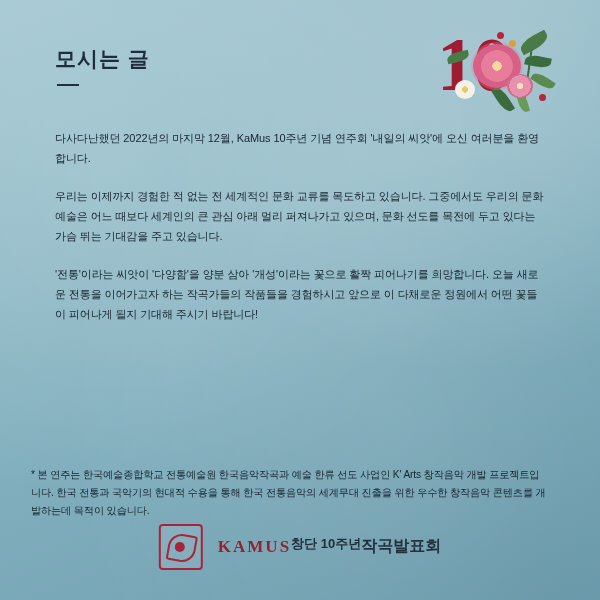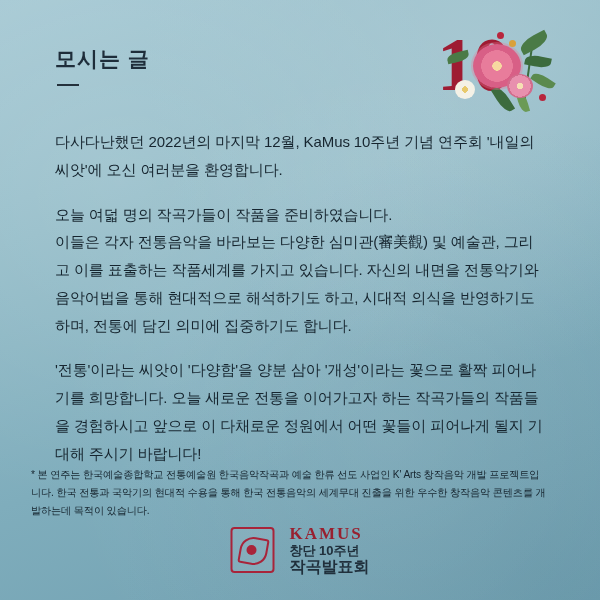--- a/index.html
+++ b/index.html
@@ -51,21 +51,21 @@
     height: 2px;
     background: #24313c;
   }
 
   .body-text {
     position: absolute;
     left: 55px;
     top: 128px;
     width: 493px;
     color: #16252f;
-    font-size: 15px;
+    font-size: 11px;
     line-height: 1.85;
     letter-spacing: -0.1px;
   }
   .para {
     margin: 0 0 17px 0;
   }
   .para:last-child { margin-bottom: 4px; }
 
   .footnote {
     position: absolute;
@@ -173,21 +173,20 @@
   .kamus-mark::after {
     content: "";
     position: absolute;
     left: 14px; top: 16px;
     width: 10px; height: 10px;
     background: #a8243a;
     border-radius: 50%;
   }
   .kamus-text {
     display: flex;
-    flex-direction: column;
     line-height: 1.15;
     margin-left: 8px;
   }
   .kamus-name {
     font-family: "Liberation Serif", serif;
     font-size: 17px;
     font-weight: bold;
     color: #98202f;
     letter-spacing: 2px;
   }
@@ -222,22 +221,21 @@
     <div class="flower f-pink"></div>
     <div class="flower f-pink2"></div>
     <div class="flower f-white"></div>
     <div class="berry b1"></div>
     <div class="berry b2"></div>
     <div class="berry b3"></div>
   </div>
 
   <div class="body-text">
     <p class="para">다사다난했던 2022년의 마지막 12월, KaMus 10주년 기념 연주회 '내일의 씨앗'에 오신 여러분을 환영합니다.</p>
-    <p class="para" style="white-space: pre-line;">오늘 여덟 명의 작곡가들이 작품을 준비하였습니다.
-이들은 각자 전통음악을 바라보는 다양한 심미관(審美觀) 및 예술관, 그리고 이를 표출하는 작품세계를 가지고 있습니다. 자신의 내면을 전통악기와 음악어법을 통해 현대적으로 해석하기도 하고, 시대적 의식을 반영하기도 하며, 전통에 담긴 의미에 집중하기도 합니다.</p>
+    <p class="para">우리는 이제까지 경험한 적 없는 전 세계적인 문화 교류를 목도하고 있습니다. 그중에서도 우리의 문화 예술은 어느 때보다 세계인의 큰 관심 아래 멀리 퍼져나가고 있으며, 문화 선도를 목전에 두고 있다는 가슴 뛰는 기대감을 주고 있습니다.</p>
     <p class="para">'전통'이라는 씨앗이 '다양함'을 양분 삼아 '개성'이라는  꽃으로 활짝 피어나기를 희망합니다. 오늘 새로운 전통을 이어가고자 하는 작곡가들의 작품들을  경험하시고 앞으로 이 다채로운 정원에서 어떤 꽃들이 피어나게 될지 기대해 주시기 바랍니다!</p>
   </div>
 
   <div class="footnote">* 본 연주는 한국예술종합학교 전통예술원 한국음악작곡과 예술 한류 선도 사업인 K' Arts 창작음악 개발 프로젝트입니다. 한국 전통과 국악기의 현대적 수용을 통해 한국 전통음악의 세계무대 진출을 위한 우수한 창작음악 콘텐츠를 개발하는데 목적이 있습니다.</div>
 
   <div class="kamus">
     <div class="kamus-mark"></div>
     <div class="kamus-text">
       <span class="kamus-name">KAMUS</span>
       <span class="kamus-sub1">창단 10주년</span>

